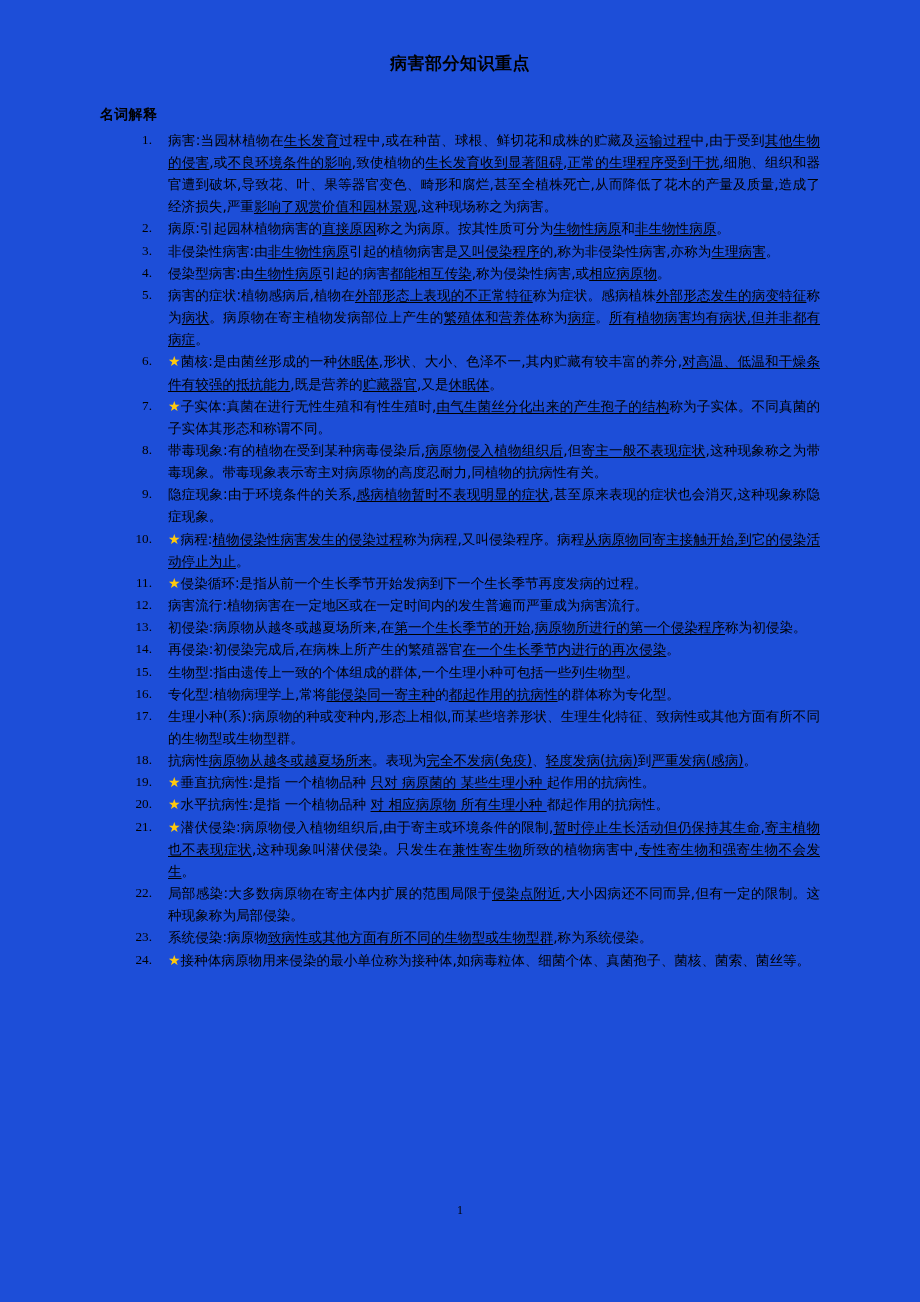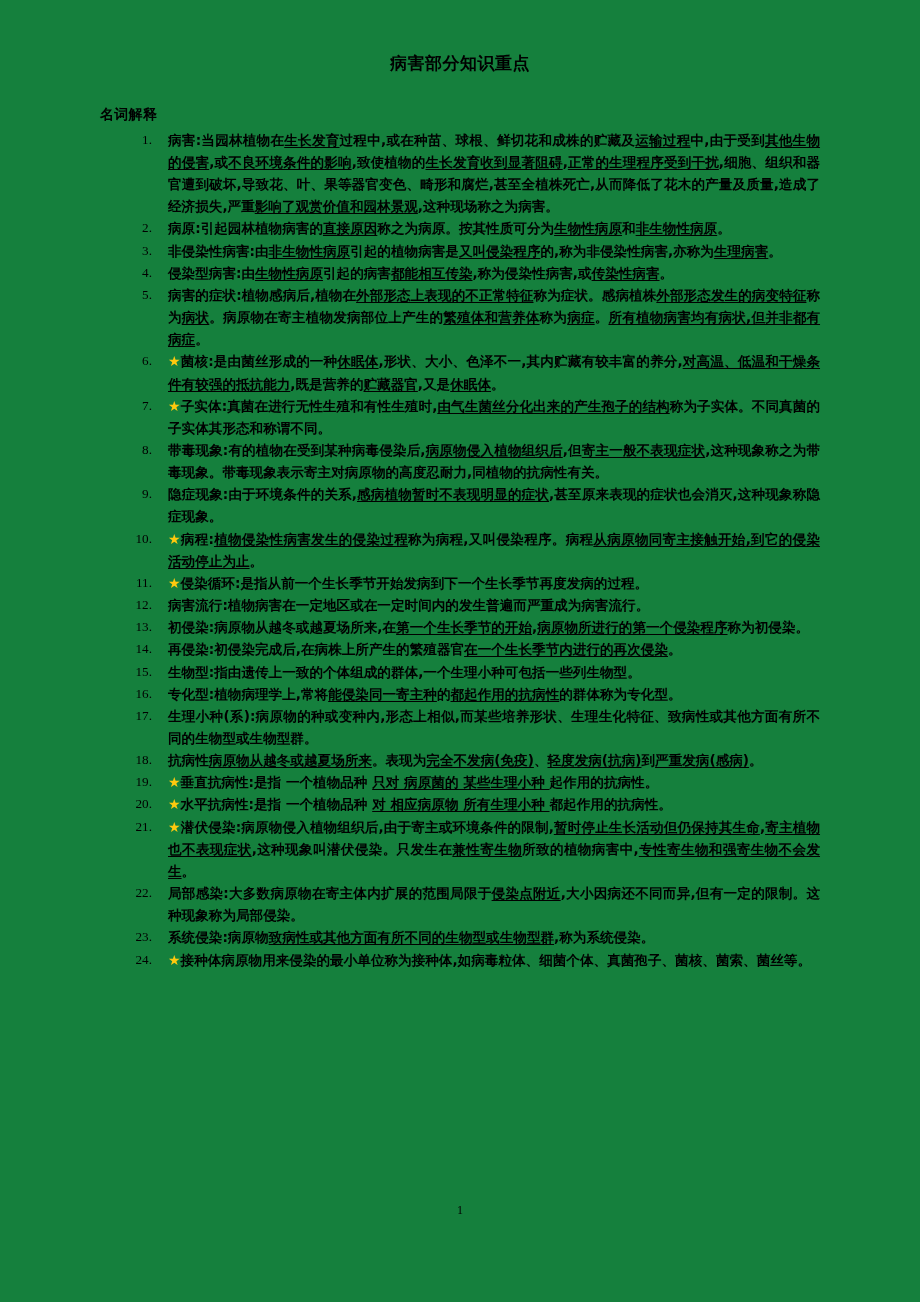--- a/index.html
+++ b/index.html
@@ -8,21 +8,21 @@
     background: #ffffff;
   }
   body {
     font-family: "DejaVu Sans", "Liberation Sans", sans-serif;
     color: #000000;
   }
   .page {
     position: relative;
     width: 920px;
     height: 1302px;
-    background: #15803d;
+    background: #1d4ed8;
     box-sizing: border-box;
     padding: 52px 100px 0 100px;
     overflow: hidden;
   }
   .doc-title {
     text-align: center;
     font-size: 17px;
     font-weight: bold;
     letter-spacing: 0.5px;
     margin: 0 0 28px 0;
@@ -62,28 +62,28 @@
     font-family: "Liberation Serif", "DejaVu Serif", serif;
   }
   .star {
     color: #FFC90E;
     font-size: 14px;
     margin-right: 0px;
     letter-spacing: 0;
     line-height: 1;
   }
   .term {
-    font-weight: bold;
+    font-weight: normal;
   }
   .u {
     text-decoration: underline;
     text-underline-offset: 2px;
   }
   .body-text {
-    font-weight: bold;
+    font-weight: normal;
   }
   .page-number {
     position: absolute;
     bottom: 84px;
     left: 0;
     right: 0;
     text-align: center;
     font-size: 12px;
     font-family: "Liberation Serif", "DejaVu Serif", serif;
   }
@@ -94,21 +94,21 @@
 <div class="page">
 
   <h1 class="doc-title">病害部分知识重点</h1>
 
   <h2 class="section-heading">名词解释</h2>
 
   <ol class="terms" id="terms-list">
       <li><span class="term">病害:</span><span class="body-text"><span>当园林植物在</span><span class="u">生长发育</span><span>过程中,或在种苗、球根、鲜切花和成株的贮藏及</span><span class="u">运输过程</span><span>中,由于受到</span><span class="u">其他生物的侵害</span><span>,或</span><span class="u">不良环境条件的影响</span><span>,致使植物的</span><span class="u">生长发育收到显著阻碍</span><span>,</span><span class="u">正常的生理程序受到干扰</span><span>,细胞、组织和器官遭到破坏,导致花、叶、果等器官变色、畸形和腐烂,甚至全植株死亡,从而降低了花木的产量及质量,造成了经济损失,严重</span><span class="u">影响了观赏价值和园林景观</span><span>,这种现场称之为病害。</span></span></li>
       <li><span class="term">病原:</span><span class="body-text"><span>引起园林植物病害的</span><span class="u">直接原因</span><span>称之为病原。按其性质可分为</span><span class="u">生物性病原</span><span>和</span><span class="u">非生物性病原</span><span>。</span></span></li>
       <li><span class="term">非侵染性病害:</span><span class="body-text"><span>由</span><span class="u">非生物性病原</span><span>引起的植物病害是</span><span class="u">又叫侵染程序</span><span>的,称为非侵染性病害,亦称为</span><span class="u">生理病害</span><span>。</span></span></li>
-      <li><span class="term">侵染型病害:</span><span class="body-text"><span>由</span><span class="u">生物性病原</span><span>引起的病害</span><span class="u">都能相互传染</span><span>,称为侵染性病害,或</span><span class="u">传染性病害</span><span>。</span></span></li>
+      <li><span class="term">侵染型病害:</span><span class="body-text"><span>由</span><span class="u">生物性病原</span><span>引起的病害</span><span class="u">都能相互传染</span><span>,称为侵染性病害,或</span><span class="u">相应病原物</span><span>。</span></span></li>
       <li><span class="term">病害的症状:</span><span class="body-text"><span>植物感病后,植物在</span><span class="u">外部形态上表现的不正常特征</span><span>称为症状。感病植株</span><span class="u">外部形态发生的病变特征</span><span>称为</span><span class="u">病状</span><span>。病原物在寄主植物发病部位上产生的</span><span class="u">繁殖体和营养体</span><span>称为</span><span class="u">病症</span><span>。</span><span class="u">所有植物病害均有病状,但并非都有病症</span><span>。</span></span></li>
       <li><span class="star" style="color: rgb(255, 201, 14);">★</span><span class="term">菌核:</span><span class="body-text"><span>是由菌丝形成的一种</span><span class="u">休眠体</span><span>,形状、大小、色泽不一,其内贮藏有较丰富的养分,</span><span class="u">对高温、低温和干燥条件有较强的抵抗能力</span><span>,既是营养的</span><span class="u">贮藏器官</span><span>,又是</span><span class="u">休眠体</span><span>。</span></span></li>
       <li><span class="star" style="color: rgb(255, 201, 14);">★</span><span class="term">子实体:</span><span class="body-text"><span>真菌在进行无性生殖和有性生殖时,</span><span class="u">由气生菌丝分化出来的产生孢子的结构</span><span>称为子实体。不同真菌的子实体其形态和称谓不同。</span></span></li>
       <li><span class="term">带毒现象:</span><span class="body-text"><span>有的植物在受到某种病毒侵染后,</span><span class="u">病原物侵入植物组织后</span><span>,但</span><span class="u">寄主一般不表现症状</span><span>,这种现象称之为带毒现象。带毒现象表示寄主对病原物的高度忍耐力,同植物的抗病性有关。</span></span></li>
       <li><span class="term">隐症现象:</span><span class="body-text"><span>由于环境条件的关系,</span><span class="u">感病植物暂时不表现明显的症状</span><span>,甚至原来表现的症状也会消灭,这种现象称隐症现象。</span></span></li>
       <li><span class="star" style="color: rgb(255, 201, 14);">★</span><span class="term">病程:</span><span class="body-text"><span class="u">植物侵染性病害发生的侵染过程</span><span>称为病程,又叫侵染程序。病程</span><span class="u">从病原物同寄主接触开始,到它的侵染活动停止为止</span><span>。</span></span></li>
       <li><span class="star" style="color: rgb(255, 201, 14);">★</span><span class="term">侵染循环:</span><span class="body-text"><span>是指从前一个生长季节开始发病到下一个生长季节再度发病的过程。</span></span></li>
       <li><span class="term">病害流行:</span><span class="body-text"><span>植物病害在一定地区或在一定时间内的发生普遍而严重成为病害流行。</span></span></li>
       <li><span class="term">初侵染:</span><span class="body-text"><span>病原物从越冬或越夏场所来,在</span><span class="u">第一个生长季节的开始</span><span>,</span><span class="u">病原物所进行的第一个侵染程序</span><span>称为初侵染。</span></span></li>
       <li><span class="term">再侵染:</span><span class="body-text"><span>初侵染完成后,在病株上所产生的繁殖器官</span><span class="u">在一个生长季节内进行的再次侵染</span><span>。</span></span></li>

